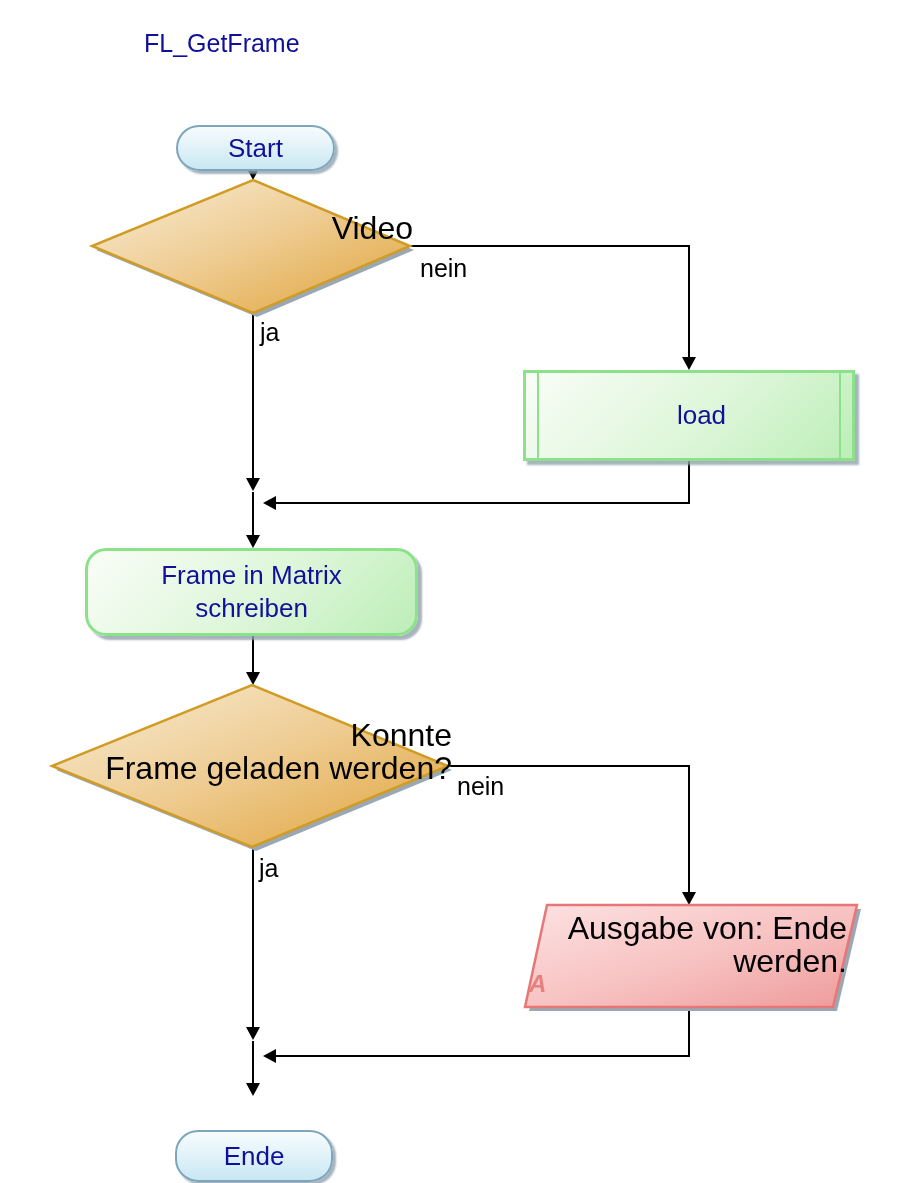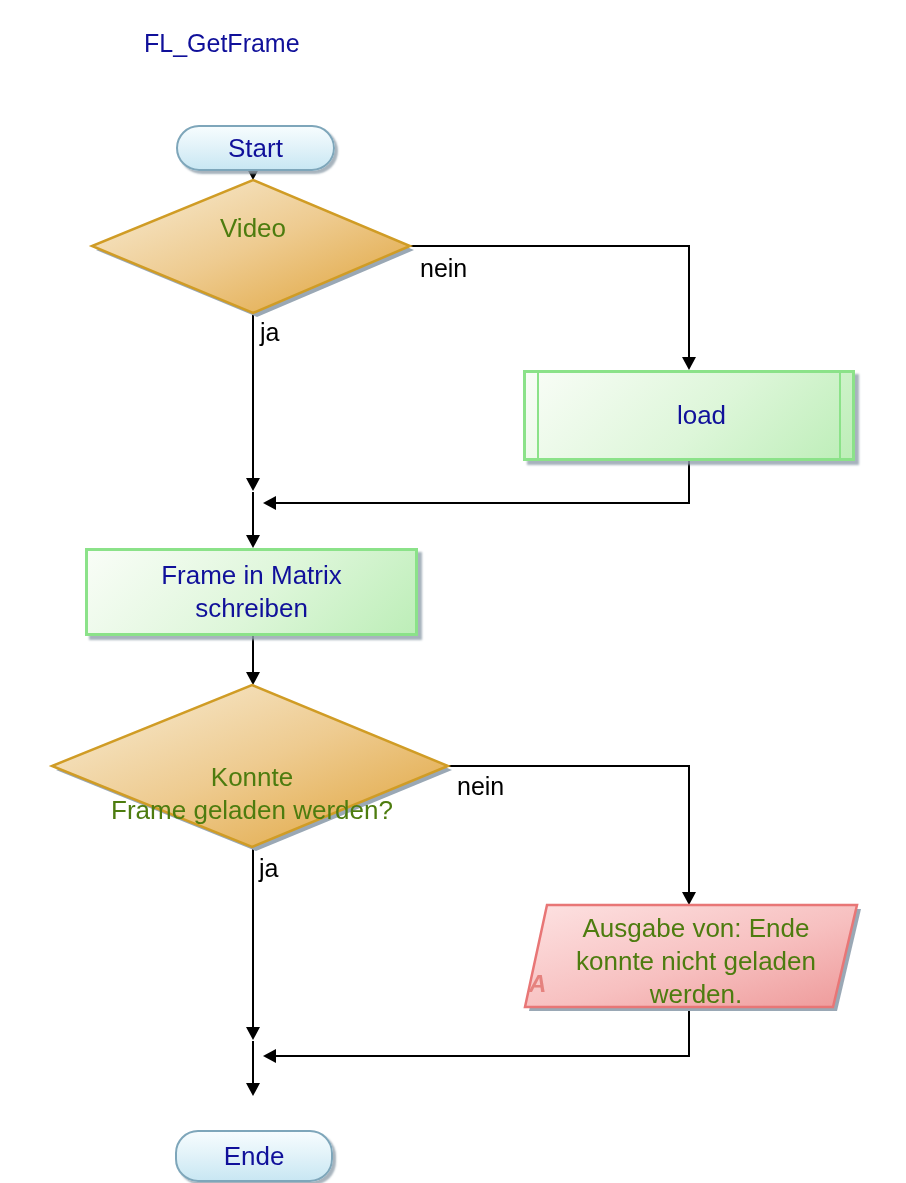--- a/index.html
+++ b/index.html
@@ -24,30 +24,30 @@
     margin-top:34px;
   }
   .node-start{left:176px;top:91px;width:159px;height:46px;}
   .node-end{left:175px;top:1096px;width:158px;height:52px;}
   .greenbox{
     border:3px solid #8be289;
     background:linear-gradient(135deg,#f9fdf7 0%, #ddf6d9 55%, #bdeeb8 100%);
     box-shadow:4px 4px 2px rgba(145,160,172,.8);
   }
   .node-load{left:523px;top:370px;width:332px;height:91px;padding-left:25px;}
-  .node-process{left:85px;top:548px;width:333px;height:88px;flex-direction:column;line-height:33px;}
+  .node-process{left:85px;top:548px;width:333px;height:88px;flex-direction:column;line-height:33px;border-radius:21px;}
   .inner-line{position:absolute;top:0;bottom:0;width:2px;background:#8be289;}
   .inner-line.left{left:11px;}
   .inner-line.right{right:11px;}
   .shape-label{
-    position:absolute;color:#4d7c0f;font-size:26px;line-height:33px;
-    text-align:center;
+    position:absolute;color:#000000;font-size:32px;line-height:33px;
+    text-align:right;
   }
   .label-decision1{left:93px;top:212px;width:320px;}
-  .label-decision2{left:52px;top:761px;width:400px;}
+  .label-decision2{left:52px;top:719px;width:400px;}
   .label-output{left:545px;top:912px;width:302px;}
   .edge-label{position:absolute;color:#000;font-size:25px;white-space:nowrap;}
   .el-video-no{left:420px;top:254px;}
   .el-video-yes{left:260px;top:318px;}
   .el-frame-no{left:457px;top:772px;}
   .el-frame-yes{left:259px;top:854px;}
   .data-marker{
     position:absolute;left:529px;top:970px;
     font-size:24px;font-style:italic;font-weight:bold;color:#e5827e;
   }
@@ -128,21 +128,20 @@
 
   <div class="shape-label label-decision2">
     <div>Konnte</div>
     <div>Frame geladen werden?</div>
   </div>
   <div class="edge-label el-frame-no">nein</div>
   <div class="edge-label el-frame-yes">ja</div>
 
   <div class="shape-label label-output">
     <div>Ausgabe von: Ende</div>
-    <div>konnte nicht geladen</div>
     <div>werden.</div>
   </div>
   <div class="data-marker">A</div>
 
   <div class="node terminator node-end">
     <span>Ende</span>
   </div>
 
 </div>
 

